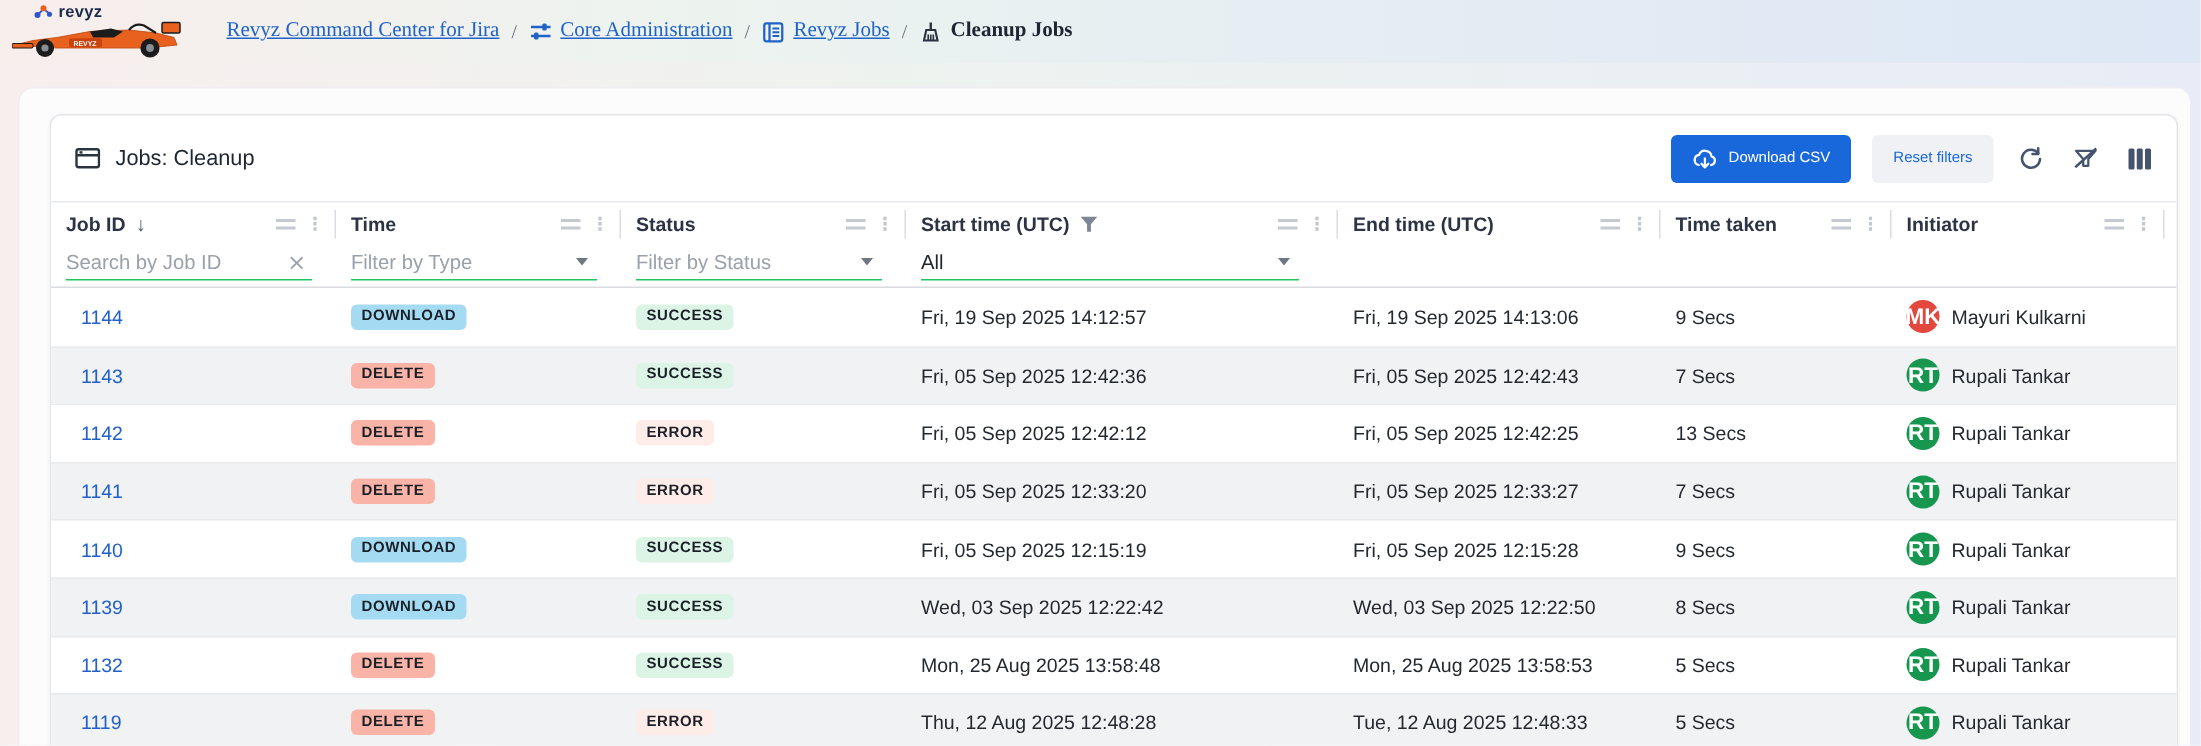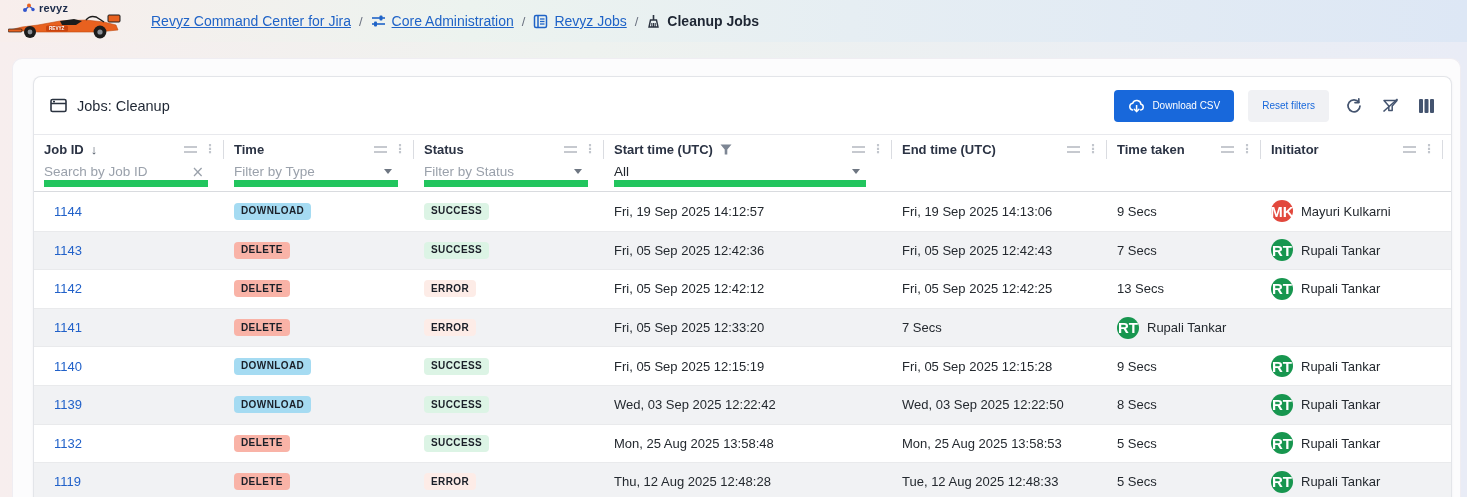--- a/index.html
+++ b/index.html
@@ -6,21 +6,21 @@
   html,body { width:1467px; height:497px; overflow:hidden;
     font-family:"Liberation Sans","DejaVu Sans",sans-serif;
     background:linear-gradient(90deg,#f7eeee 0%,#eef2ef 40%,#e9ecf6 100%); }
 
   
   .topbar { height:42px; width:100%; display:flex; align-items:center;
     background:linear-gradient(90deg,#f8eeec 0%,#ecf3ef 32%,#e6eef3 58%,#dde7f5 100%);gap:15px; }
   .logo { width:128px; height:42px; position:relative; flex:0 0 auto; }
   .brandmark { position:absolute; top:2px; left:22px; display:flex; align-items:center; gap:3px; }
   .brandmark .word { font-size:11px; font-weight:700; color:#1c2b4a; letter-spacing:.2px; }
-  .breadcrumb { display:flex; align-items:center; gap:8px; margin-left:8px; font-size:14px; }
+  .breadcrumb { display:flex; align-items:center; gap:8px; margin-left:8px; font-size:14px;font-family:Liberation Serif, serif; }
   .crumb { display:flex; align-items:center; gap:6px; }
   .crumb a { color:#1f63c7; text-decoration:underline; cursor:pointer; }
   .crumb .current { color:#1e2633; font-weight:700; text-decoration:none; }
   .crumb-sep { color:#6b7280; font-size:13px; }
 
   
   .panel { position:absolute; left:12px; right:6px; top:58px; bottom:0;
     background:#fcfcfd; border:1px solid #efedf2; border-bottom:none;
     border-radius:10px 10px 0 0; }
   .card { position:absolute; left:20px; right:8px; top:17px; bottom:0;
@@ -46,21 +46,21 @@
   .th { display:flex; align-items:center; height:100%; padding-left:10px;
     font-size:13px; font-weight:700; color:#2b3344; }
   .th .sort-arrow { margin-left:7px; color:#4b5563; font-size:13px; font-weight:400; }
   .th .right-group { margin-left:auto; display:flex; align-items:center; gap:7px; padding-right:0; }
   .resize-handle { width:13px; height:7px; border-top:2px solid #c6c9cf; border-bottom:2px solid #c6c9cf; cursor:col-resize; }
   .dots { color:#c2c6cd; font-size:12px; line-height:1; letter-spacing:0; cursor:pointer;
     font-family:"DejaVu Sans",sans-serif; }
   .col-sep { width:1px; height:19px; background:#dadce1; }
 
   .filter-row { height:28px; align-items:flex-start; }
-  .filter-box { margin-left:10px; margin-right:16px; height:24px; border-bottom:7px solid #22c55e;
+  .filter-box { margin-left:10px; margin-right:16px; height:24px; border-bottom:1px solid #22c55e;
     display:flex; align-items:center; justify-content:space-between; cursor:text; }
   .placeholder { color:#9aa1ab; font-size:13.5px; }
   .filter-value { color:#22272e; font-size:13.5px; }
   .clear-x { color:#9aa1ab; font-size:15px; padding-right:4px; cursor:pointer;
     font-family:"DejaVu Sans",sans-serif; }
   .caret { width:0; height:0; border-left:4px solid transparent; border-right:4px solid transparent;
     border-top:5px solid #6e7682; margin-right:6px; }
 
   .tbody-sep { border-top:1px solid #d9dbdf; }
   .drow { height:38.6px; align-items:center; border-top:1px solid #e9eaec; background:#ffffff; }
@@ -354,20 +354,21 @@
           <div class="cell jobid">
             <a class="job-link">1141</a>
           </div>
           <div class="cell">
             <span class="badge" style="background: rgb(249, 179, 167);">DELETE</span>
           </div>
           <div class="cell">
             <span class="badge" style="background: rgb(253, 236, 231);">ERROR</span>
           </div>
           <div class="cell">Fri, 05 Sep 2025 12:33:20</div>
+          <div class="cell">Fri, 05 Sep 2025 12:33:27</div>
           <div class="cell">7 Secs</div>
           <div class="cell">
             <span class="avatar" style="background: rgb(23, 150, 79);">RT</span>
             <span class="initiator-name">Rupali Tankar</span>
           </div>
         </div>
         <div class="grid-row drow">
           <div class="cell jobid">
             <a class="job-link">1140</a>
           </div>

